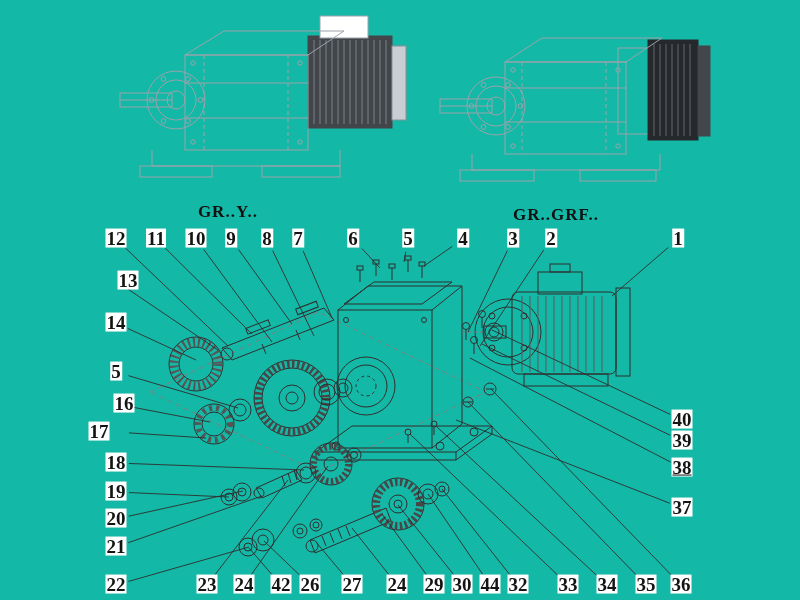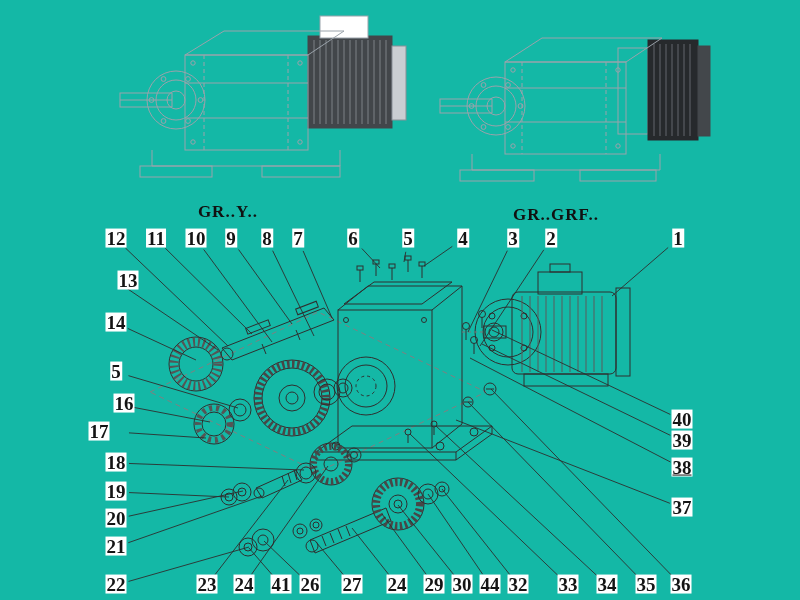--- a/index.html
+++ b/index.html
@@ -356,21 +356,21 @@
       <span class="callout" style="left: 116px; top: 372px;">5</span>
       <span class="callout" style="left: 116px; top: 404px; margin-left: 8px;">16</span>
       <span class="callout" style="left: 99px; top: 432px;">17</span>
       <span class="callout" style="left: 116px; top: 463px;">18</span>
       <span class="callout" style="left: 116px; top: 492px;">19</span>
       <span class="callout" style="left: 116px; top: 519px;">20</span>
       <span class="callout" style="left: 116px; top: 547px;">21</span>
       <span class="callout" style="left: 116px; top: 585px; text-align: right;">22</span>
       <span class="callout" style="left: 207px; top: 585px;">23</span>
       <span class="callout" style="left: 244px; top: 585px;">24</span>
-      <span class="callout" style="left: 281px; top: 585px;">41</span>
+      <span class="callout" style="left: 281px; top: 585px;">42</span>
       <span class="callout" style="left: 310px; top: 585px;">26</span>
       <span class="callout" style="left: 352px; top: 585px;">27</span>
       <span class="callout" style="left: 397px; top: 585px;">24</span>
       <span class="callout" style="left: 434px; top: 585px;">29</span>
       <span class="callout" style="left: 462px; top: 585px;">30</span>
       <span class="callout" style="left: 490px; top: 585px;">44</span>
       <span class="callout" style="left: 518px; top: 585px;">32</span>
       <span class="callout" style="left: 568px; top: 585px;">33</span>
       <span class="callout" style="left: 607px; top: 585px;">34</span>
       <span class="callout" style="left: 646px; top: 585px;">35</span>

